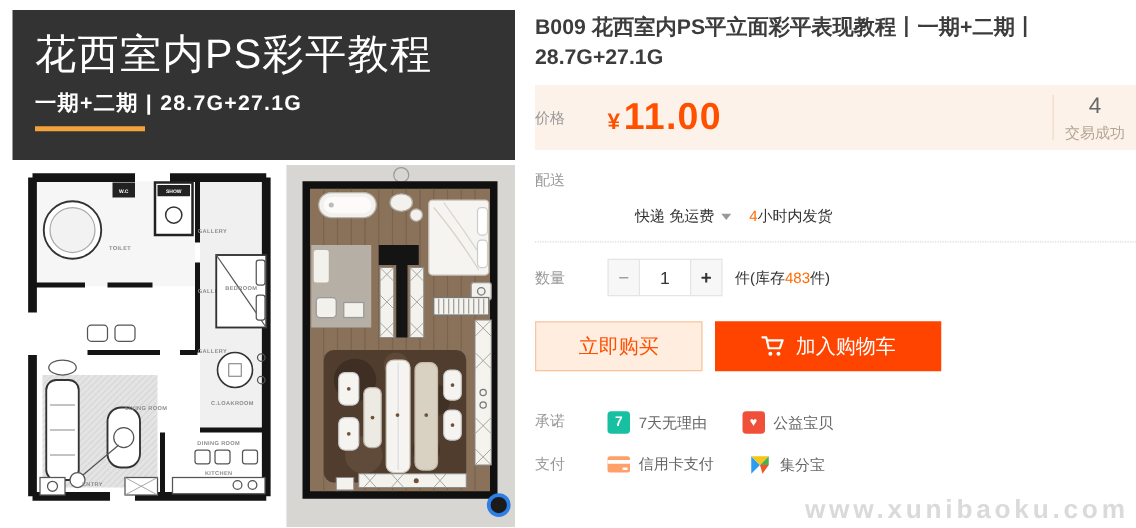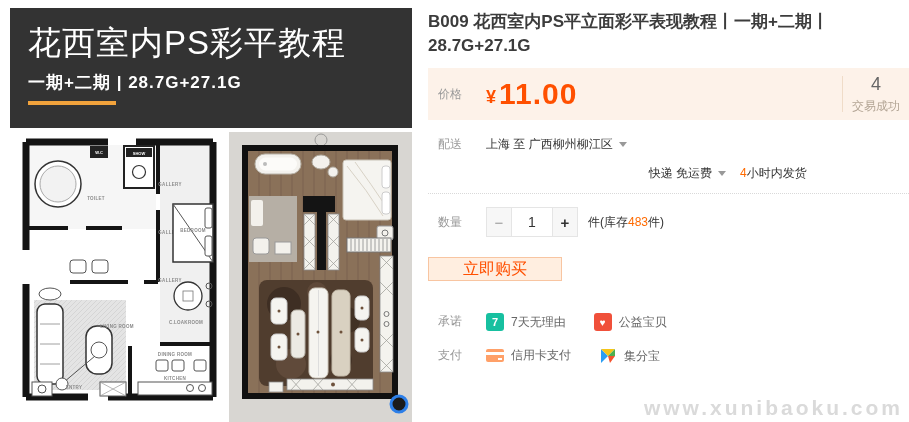--- a/index.html
+++ b/index.html
@@ -15,21 +15,21 @@
   .plans { display:flex; margin-top:4px; }
   .plan-right { margin-left:4px; }
   .plan-label { font-size:4.5px; fill:#8a8a8a; font-weight:bold; letter-spacing:.3px; }
   .plan-label-inv { font-size:4px; fill:#ffffff; font-weight:bold; }
 
   
   .right-panel { position:absolute; left:428px; top:10px; width:481px; }
   .product-title { font-size:17px; font-weight:bold; color:#3c3c3c; line-height:24px; width:474px; }
 
   .price-box { display:flex; align-items:center; height:52px; background:#fdf2e9; margin-top:10px; }
-  .section-label { width:58px; padding-left:10px; font-size:12px; color:#999; flex-shrink:0; }
+  .section-label { width:58px; font-size:12px; color:#999; flex-shrink:0; }
   .price-currency { font-size:18px; font-weight:bold; color:#ff5000; margin-right:3px; margin-top:6px; }
   .price-amount { font-size:30px; font-weight:bold; color:#ff5000; letter-spacing:1px; }
   .stats { display:flex; margin-left:auto; align-items:center; text-align:center; }
   .stat { width:66px; }
   .stat-num { font-size:18px; color:#666; }
   .stat-label { font-size:12px; color:#b3a595; margin-top:3px; }
   .stat-divider { width:1px; height:36px; background:#f0dcc8; }
 
   .info-row { display:flex; align-items:flex-start; margin-top:16px; font-size:12px; color:#333; }
   .dropdown { display:flex; align-items:center; cursor:pointer; }
@@ -43,21 +43,21 @@
   .qty-row { display:flex; align-items:center; margin-top:13px; font-size:12px; color:#333; }
   .stepper { display:flex; height:30px; }
   .step-btn { width:26px; background:#f7f7f7; border:1px solid #e5e5e5; color:#999; font-size:15px;
               display:flex; align-items:center; justify-content:center; cursor:pointer; user-select:none; }
   .step-btn.plus { color:#333; font-weight:bold; }
   .qty-input { width:40px; height:30px; border:1px solid #e5e5e5; border-left:0; border-right:0;
                text-align:center; font-size:14px; color:#333; outline:none; }
   .qty-unit { margin-left:10px; }
 
   .btn-row { display:flex; align-items:center; margin-top:20px; }
-  .buy-btn { width:134px; height:24px; background:#ffeee0; border:1px solid #f8c5a1; color:#ff4f00;
+  .buy-btn { width:134px; height:40px; background:#ffeee0; border:1px solid #f8c5a1; color:#ff4f00;
              font-size:16px; cursor:pointer; font-family:inherit; }
   .cart-btn { width:181px; height:40px; background:#ff4400; border:0; color:#fff; font-size:16px;
               margin-left:10px; cursor:pointer; display:flex; align-items:center; justify-content:center;
               gap:9px; font-family:inherit; }
 
   .icon-row { display:flex; align-items:flex-start; margin-top:32px; font-size:12px; color:#666; }
   .icon-row.pay { margin-top:16px; }
   .icon-item { display:flex; align-items:center; margin-right:28px; cursor:pointer; }
   .badge { width:18px; height:18px; border-radius:3px; margin-right:7px; display:flex;
            align-items:center; justify-content:center; color:#fff; font-size:11px; font-weight:bold; }
@@ -247,24 +247,20 @@
         <div class="stat-divider"></div>
         <div class="stat">
           <div class="stat-num">4</div>
           <div class="stat-label">交易成功</div>
         </div>
       </div>
     </div>
 
     <div class="info-row">
       <span class="section-label">配送</span>
-      <span class="dropdown">
-        <span>上海 至  广西柳州柳江区</span>
-        <span class="caret-down-icon"></span>
-      </span>
       <span class="dropdown ship-gap">
         <span>快递 免运费</span>
         <span class="caret-down-icon"></span>
       </span>
       <span class="ship-gap" style="margin-left:14px">
         <span class="hl">4</span><span>小时内发货</span>
       </span>
     </div>
 
     <div class="dotted-divider"></div>
@@ -276,20 +272,28 @@
         <input class="qty-input" readonly="" value="1" style="">
         <div class="step-btn plus">+</div>
       </div>
       <span class="qty-unit">
         <span>件(库存</span><span class="hl">483</span><span>件)</span>
       </span>
     </div>
 
     <div class="btn-row">
       <button class="buy-btn">立即购买</button>
+      <button class="cart-btn">
+        <svg width="19" height="18" viewBox="0 0 24 22">
+          <path d="M1 2 h4 l2.6 11 h11.2 l2.8 -8 H6.2" fill="none" stroke="#ffffff" stroke-width="2.2" stroke-linecap="round" stroke-linejoin="round"></path>
+          <circle cx="9.2" cy="18.5" r="2" fill="#ffffff"></circle>
+          <circle cx="17.4" cy="18.5" r="2" fill="#ffffff"></circle>
+        </svg>
+        <span>加入购物车</span>
+      </button>
     </div>
 
     <div class="icon-row">
       <span class="section-label">承诺</span>
       <span class="icon-item">
         <span class="badge badge-7">7</span>
         <span>7天无理由</span>
       </span>
       <span class="icon-item">
         <span class="badge badge-heart">♥</span>

